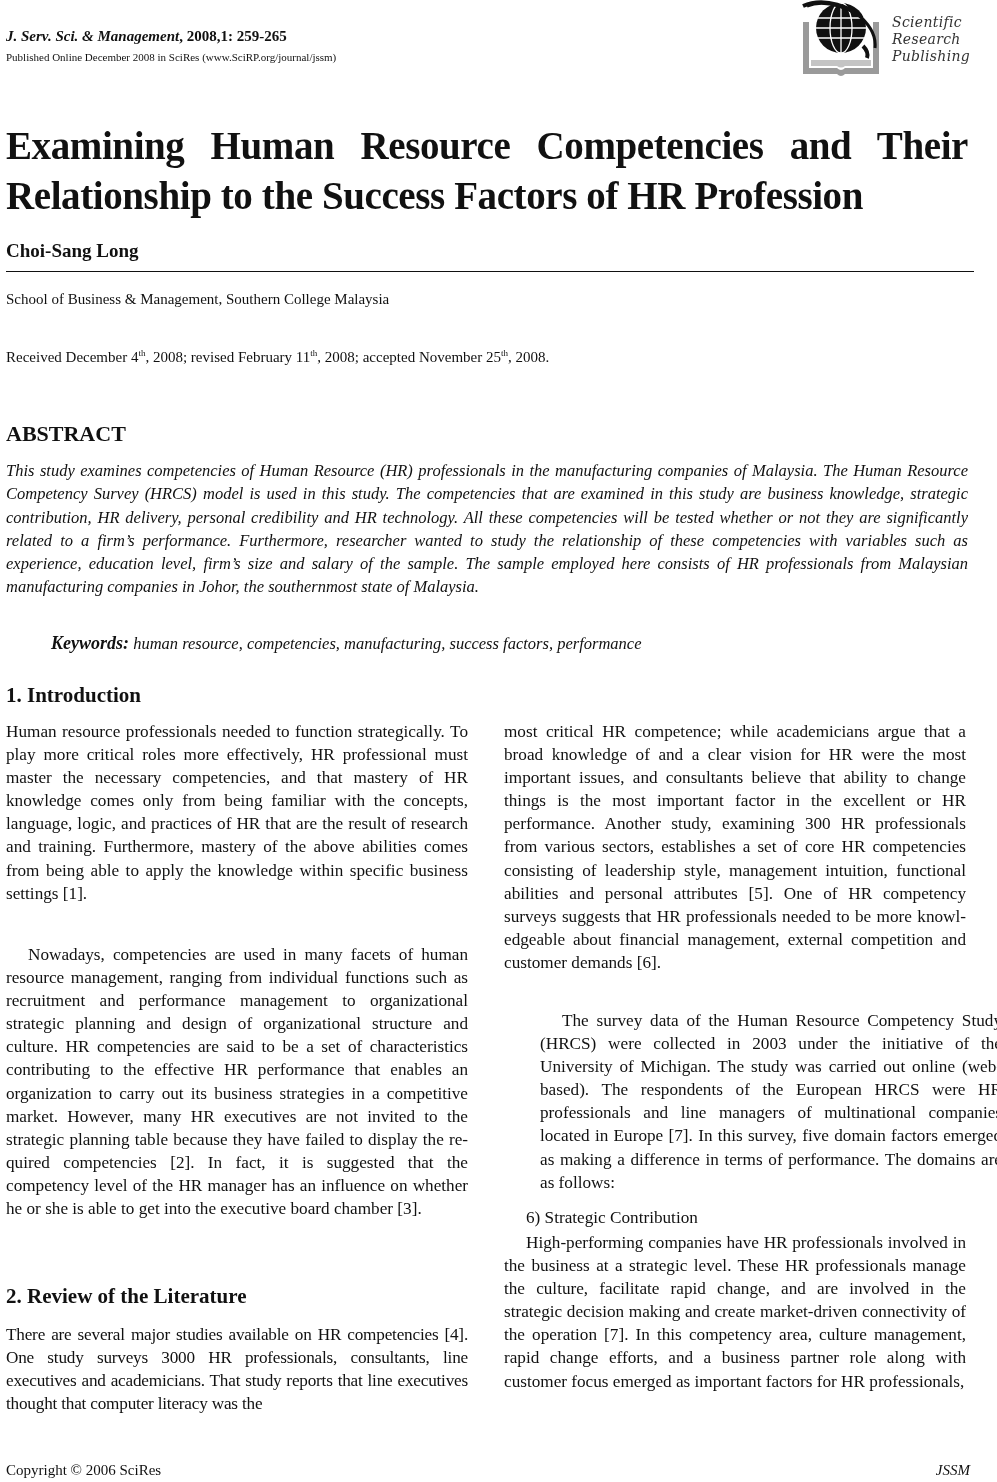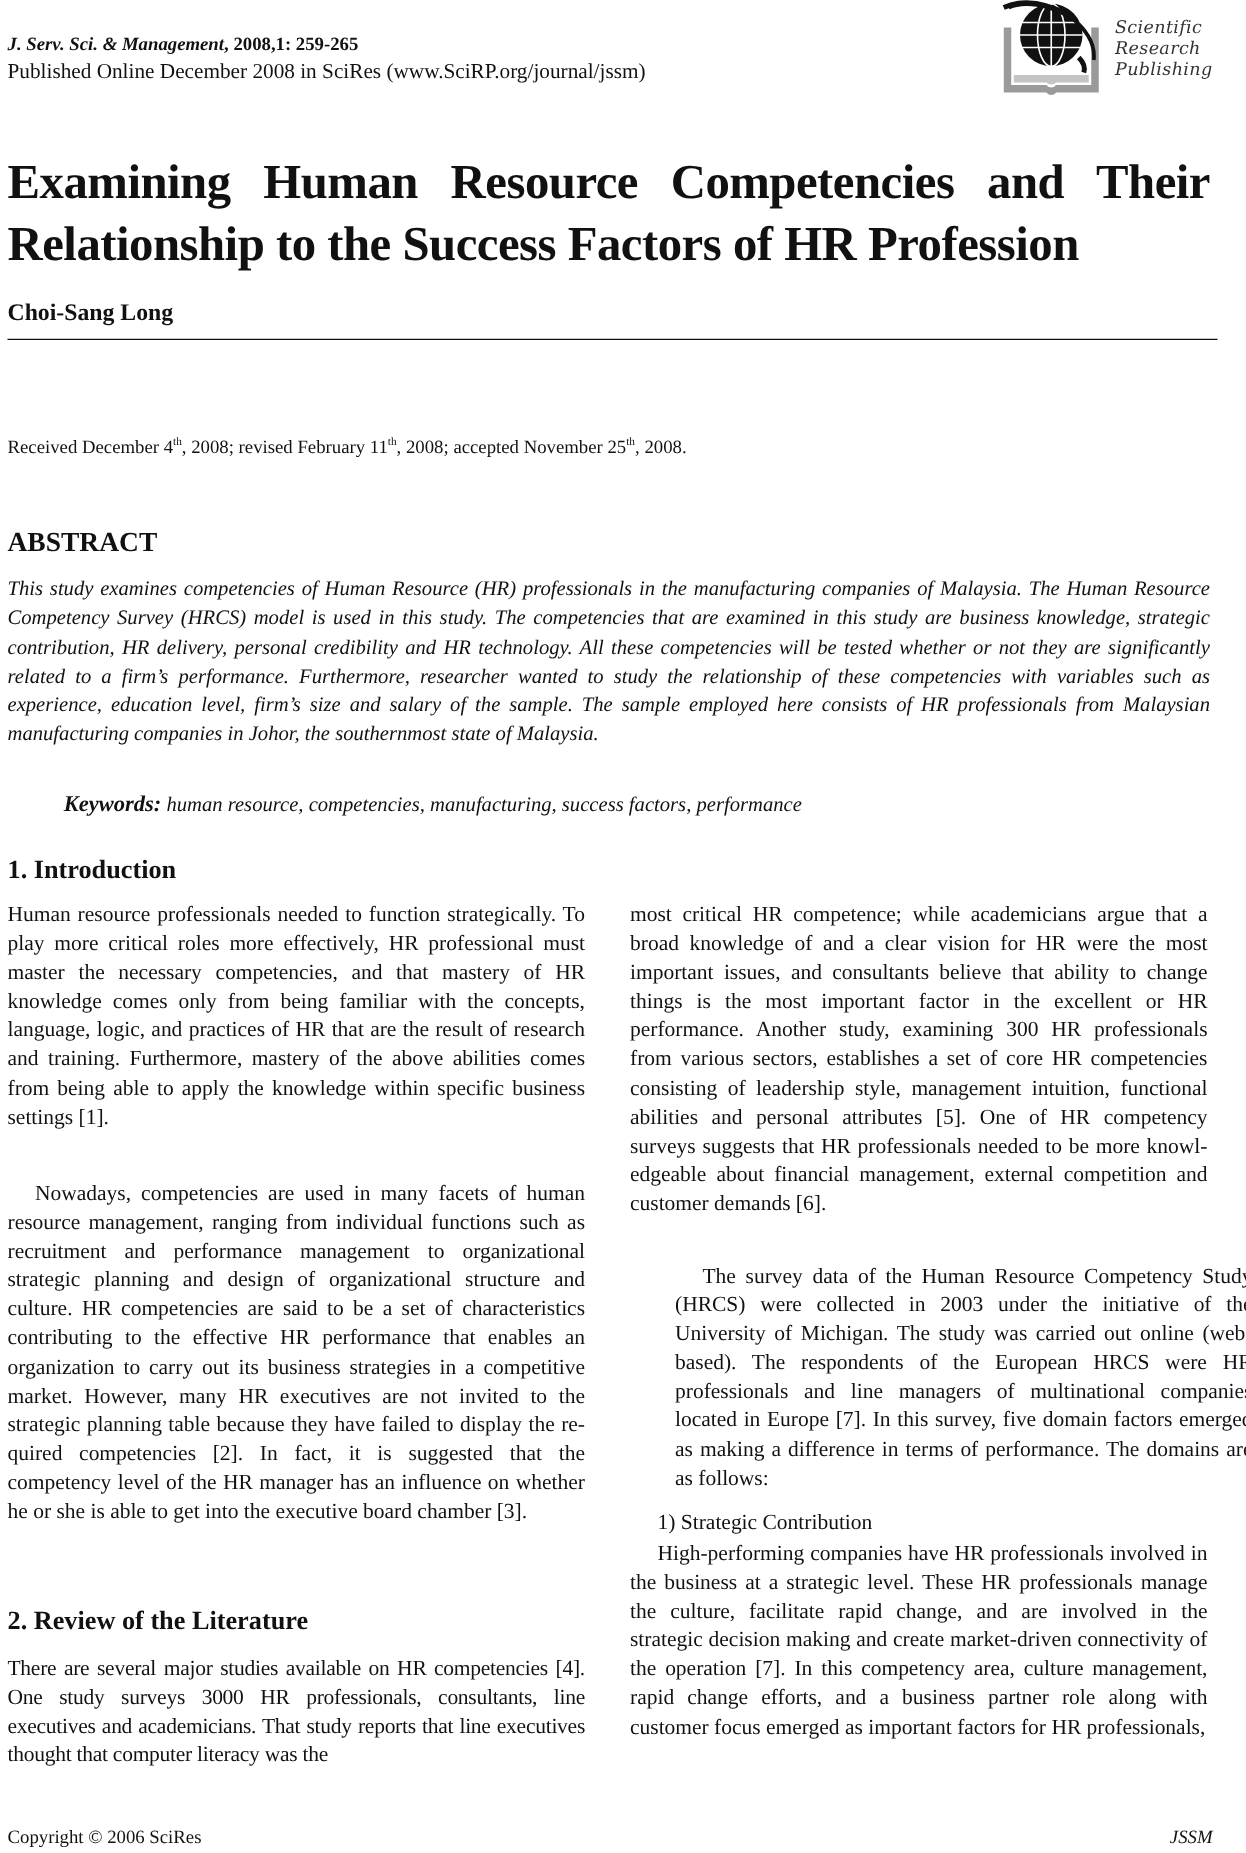--- a/index.html
+++ b/index.html
@@ -3,21 +3,21 @@
 <meta charset="utf-8">
 <style>
   html, body { margin: 0; padding: 0; background: #ffffff; }
   body {
     width: 997px; height: 1482px; position: relative; overflow: hidden;
     font-family: "Liberation Serif", "DejaVu Serif", serif; color: #111;
   }
   .abs { position: absolute; }
   .journal-line { left: 6px; top: 27px; font-size: 15px; font-weight: bold; font-style: normal; line-height: 18px; }
   .journal-line .jname { font-style: italic; }
-  .pub-line { left: 6px; top: 47px; font-size: 17px; line-height: 20px; }
+  .pub-line { left: 6px; top: 47px; font-size: 11px; line-height: 20px; }
   .logo { left: 797px; top: 0px; width: 180px; height: 80px; }
   .logo-text { position: absolute; left: 95px; top: 14px; font-family: "DejaVu Serif", serif; font-style: italic; font-size: 14px; line-height: 17px; color: #333; letter-spacing: 0.3px; }
   .title { left: 6px; top: 121px; width: 962px; font-size: 39px; font-weight: bold; line-height: 50px; text-align: justify; text-align-last: left; letter-spacing: -0.4px; }
   .author { left: 6px; top: 240px; font-size: 19px; font-weight: bold; }
   .rule { left: 6px; top: 271px; width: 968px; height: 1px; background: #111; }
   .affil { left: 6px; top: 289px; font-size: 15px; line-height: 21px; }
   .received { left: 6px; top: 348px; font-size: 15px; }
   .received sup { font-size: 9px; }
   .abs-head { left: 6px; top: 421px; font-size: 22px; font-weight: bold; }
   .abstract { left: 6px; top: 459px; width: 962px; font-size: 16.5px; font-style: italic; line-height: 23.3px; text-align: justify; }
@@ -68,20 +68,21 @@
     <div>Research</div>
     <div>Publishing</div>
   </div>
 </div>
 
 <div class="abs title">Examining Human Resource Competencies and Their Relationship to the Success Factors of HR Profession</div>
 <div class="abs author">Choi-Sang Long</div>
 <div class="abs rule"></div>
 
 <div class="abs affil">
+  <div>School of Business &amp; Management, Southern College Malaysia</div>
 </div>
 
 <div class="abs received">
   <span>Received December 4</span><sup>th</sup><span>, 2008; revised February 11</span><sup>th</sup><span>, 2008; accepted November 25</span><sup>th</sup><span>, 2008.</span>
 </div>
 
 <div class="abs abs-head">ABSTRACT</div>
 <div class="abs abstract">This study examines competencies of Human Resource (HR) professionals in the manufacturing companies of Malaysia. The Human Resource Competency Survey (HRCS) model is used in this study. The competencies that are examined in this study are business knowledge, strategic contribution, HR delivery, personal credibility and HR technology. All these competencies will be tested whether or not they are significantly related to a firm’s performance. Furthermore, researcher wanted to study the relationship of these competencies with variables such as experience, education level, firm’s size and salary of the sample. The sample employed here consists of HR professionals from Malaysian manufac­turing companies in Johor, the southernmost state of Malaysia.</div>
 
 <div class="abs keywords">
@@ -101,19 +102,19 @@
 <div class="abs col col-left-3">
   <p>There are several major studies available on HR competencies [4]. One study surveys 3000 HR professionals, consult­ants, line executives and academicians. That study reports that line executives thought that computer literacy was the</p>
 </div>
 
 <div class="abs col col-right-1">
   <p>most critical HR competence; while academicians argue that a broad knowledge of and a clear vision for HR were the most important issues, and consultants believe that ability to change things is the most important factor in the ex­cellent or HR performance. Another study, examining 300 HR professionals from various sectors, establishes a set of core HR competencies consisting of leadership style, management intuition, functional abilities and per­sonal attributes [5]. One of HR competency surveys sug­gests that HR professionals needed to be more knowl­edgeable about financial management, external competi­tion and customer demands [6].</p>
 </div>
 <div class="abs col col-right-2">
   <p class="indent">The survey data of the Human Resource Competency Study (HRCS) were collected in 2003 under the initiative of the University of Michigan. The study was carried out online (web-based). The respondents of the European HRCS were HR professionals and line managers of mul­tinational companies located in Europe [7]. In this survey, five domain factors emerged as making a difference in terms of performance. The domains are as follows:</p>
 </div>
-<div class="abs list-heading">1) Strategic Contribution</div>
+<div class="abs list-heading">6) Strategic Contribution</div>
 <div class="abs col col-right-3">
   <p class="indent">High-performing companies have HR professionals involved in the business at a strategic level. These HR professionals manage the culture, facilitate rapid change, and are involved in the strategic decision making and create market-driven connectivity of the operation [7]. In this competency area, culture management, rapid change efforts, and a business partner role along with customer focus emerged as important factors for HR professionals,</p>
 </div>
 
 <div class="abs footer-left">Copyright © 2006 SciRes</div>
 <div class="abs footer-right">JSSM</div>
 
 </body></html>

